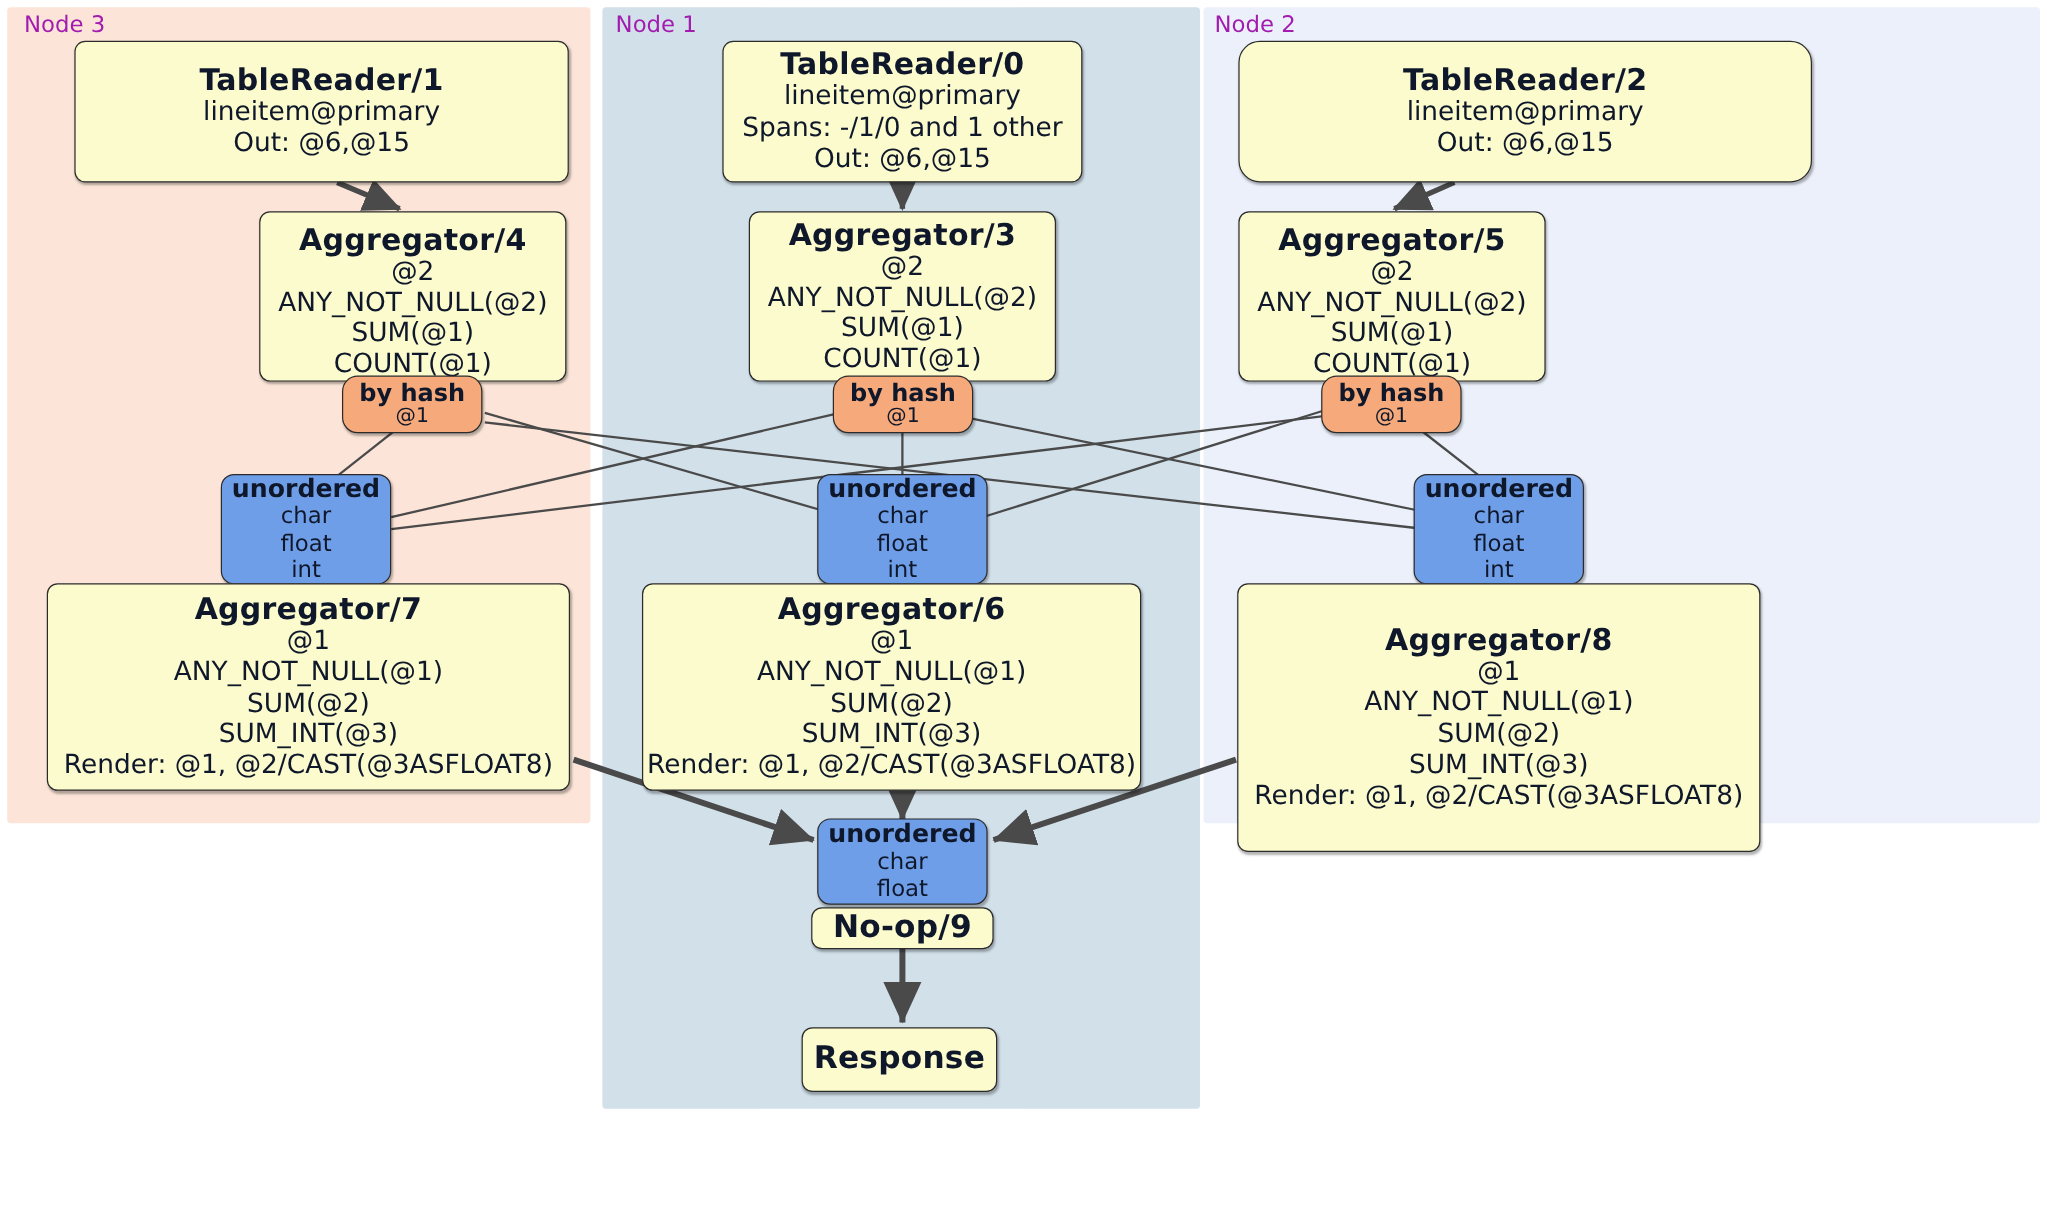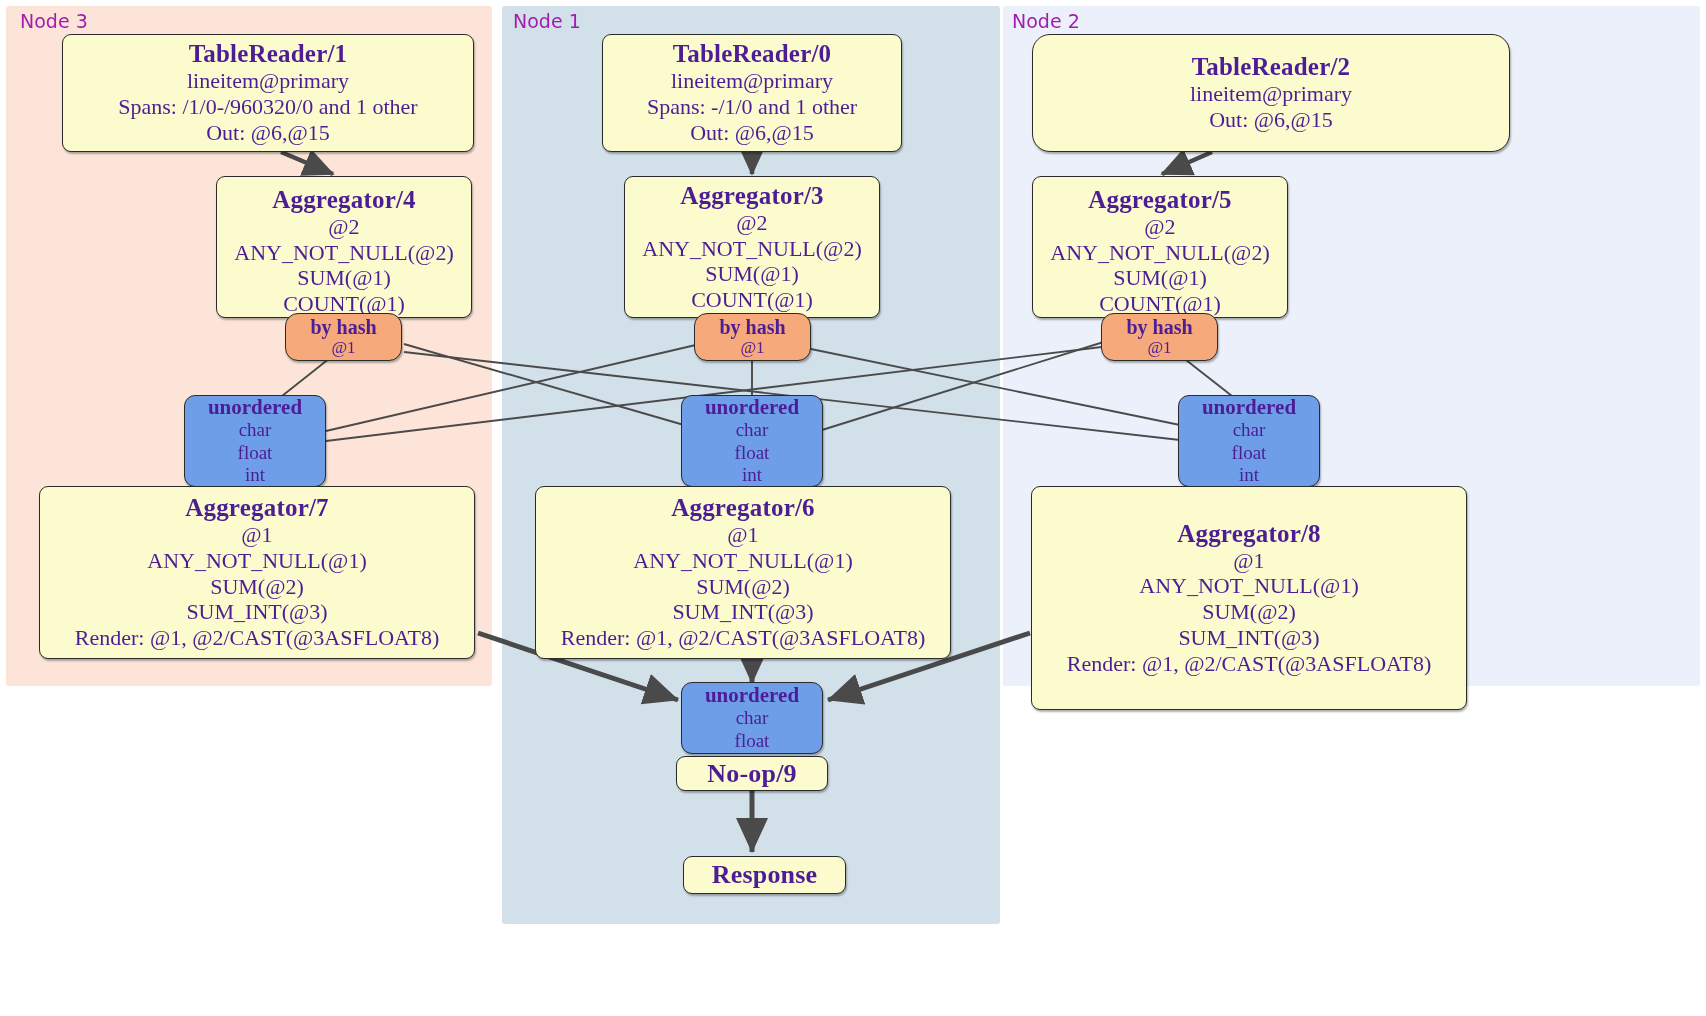--- a/index.html
+++ b/index.html
@@ -12,21 +12,21 @@
   .panel{position:absolute;border-radius:3px;}
   .panel-label{position:absolute;font-size:19px;color:#a21caf;line-height:1;}
 
   
   #edges{position:absolute;left:0;top:0;width:1706px;height:1016px;
          pointer-events:none;}
 
   
   .node{position:absolute;box-sizing:border-box;
         display:flex;flex-direction:column;align-items:center;justify-content:center;
-        text-align:left;color:#4c1d95;font-family:Liberation Serif, serif;}
+        text-align:left;color:#0f172a;}
 
   .proc{background:#fbfbcd;border:1.6px solid #2b2b2b;border-radius:9px;
         box-shadow:1px 2px 2px rgba(0,0,0,.30);}
   .proc .ttl{font-weight:bold;font-size:25px;line-height:1.12;letter-spacing:.2px;}
   .proc .ln{font-size:22px;line-height:1.17;}
 
   .router{background:#f6a97a;border:1.6px solid #2b2b2b;border-radius:13px;
           box-shadow:1px 2px 2px rgba(0,0,0,.30);}
   .router .ttl{font-weight:bold;font-size:20px;line-height:1.1;}
   .router .ln{font-size:17px;line-height:1.15;}
@@ -81,21 +81,20 @@
     <path d="M478,633 L678,700" stroke="#4a4a4a" stroke-width="5" fill="none" marker-end="url(#ahs)"></path>
     <path d="M752,660 L752,683" stroke="#4a4a4a" stroke-width="5" fill="none" marker-end="url(#ahs)"></path>
     <path d="M1030,633 L828,700" stroke="#4a4a4a" stroke-width="5" fill="none" marker-end="url(#ahs)"></path>
 
     <path d="M752,790 L752,852" stroke="#4a4a4a" stroke-width="5" fill="none" marker-end="url(#ahs)"></path>
   </svg>
 
   <div class="node proc" style="left:62px;top:34px;width:412px;height:118px;">
     <div class="ttl">TableReader/1</div>
     <div class="ln">lineitem@primary</div>
-    <div class="ln">Spans: /1/0-/960320/0 and 1 other</div>
     <div class="ln">Out: @6,@15</div>
   </div>
 
   <div class="node proc" style="left:602px;top:34px;width:300px;height:118px;">
     <div class="ttl">TableReader/0</div>
     <div class="ln">lineitem@primary</div>
     <div class="ln">Spans: -/1/0 and 1 other</div>
     <div class="ln">Out: @6,@15</div>
   </div>
 
@@ -195,17 +194,17 @@
   <div class="node sync" style="left:681px;top:682px;width:142px;height:72px;">
     <div class="ttl">unordered</div>
     <div class="ln">char</div>
     <div class="ln">float</div>
   </div>
 
   <div class="node proc lbl-only" style="left:676px;top:756px;width:152px;height:35px;">
     <div class="ttl">No-op/9</div>
   </div>
 
-  <div class="node proc lbl-only" style="left:683px;top:856px;width:163px;height:38px;">
+  <div class="node proc lbl-only" style="left:668px;top:856px;width:163px;height:54px;">
     <div class="ttl">Response</div>
   </div>
 
 </div>
 
 </body></html>

